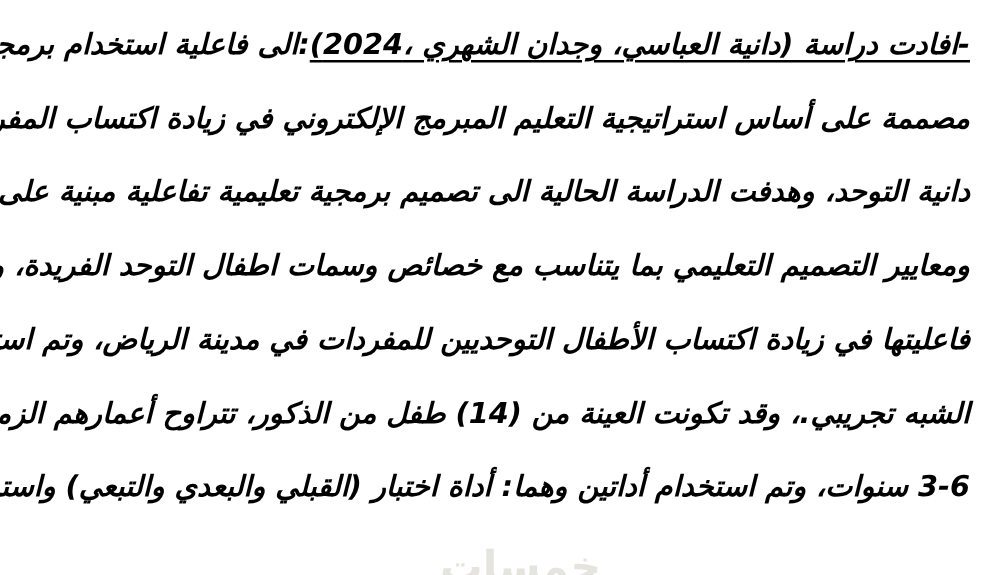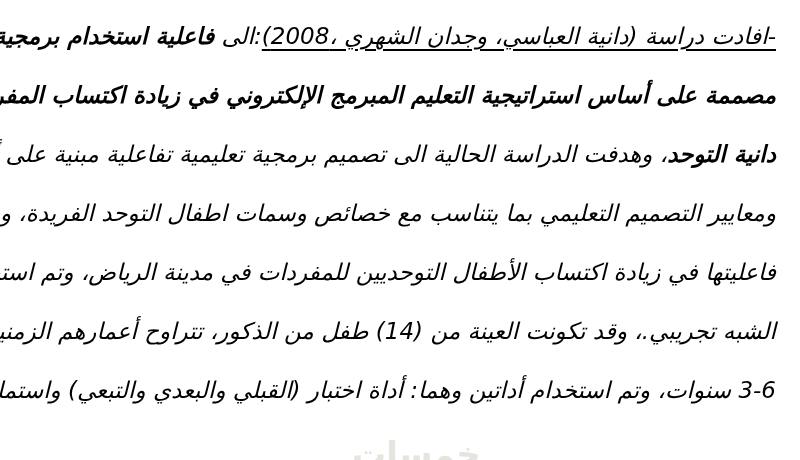--- a/index.html
+++ b/index.html
@@ -24,21 +24,21 @@
     font-style: italic;
     font-size: 23px;
   }
   .line {
     height: 59px;
     line-height: 59px;
     white-space: nowrap;
     text-align: justify;
     text-align-last: justify;
   }
-  .seg { font-weight: 400; }
+  .seg { font-weight: 700; }
   .seg.b { font-weight: 700; }
   .seg.u {
     text-decoration: underline;
     text-decoration-thickness: 2px;
     text-underline-offset: 5px;
   }
   .watermark {
     position: absolute;
     left: 352px;
     top: 434px;
@@ -51,21 +51,21 @@
     user-select: none;
   }
 </style>
 </head>
 <body>
 
 <div class="page">
   <div class="text-block">
 
     <div class="line">
-      <span class="seg u">-افادت دراسة (دانية العباسي، وجدان الشهري ،2008)</span><span class="seg">:الى </span><span class="seg b">فاعلية استخدام برمجية تفاعلية</span>
+      <span class="seg u">-افادت دراسة (دانية العباسي، وجدان الشهري ،2024)</span><span class="seg">:الى </span><span class="seg b">فاعلية استخدام برمجية تفاعلية</span>
     </div>
 
     <div class="line">
       <span class="seg b">مصممة على أساس استراتيجية التعليم المبرمج الإلكتروني في زيادة اكتساب المفردات لدى</span>
     </div>
 
     <div class="line">
       <span class="seg b">دانية التوحد</span><span class="seg">، وهدفت الدراسة الحالية الى تصميم برمجية تعليمية تفاعلية مبنية على أسس</span>
     </div>
 

